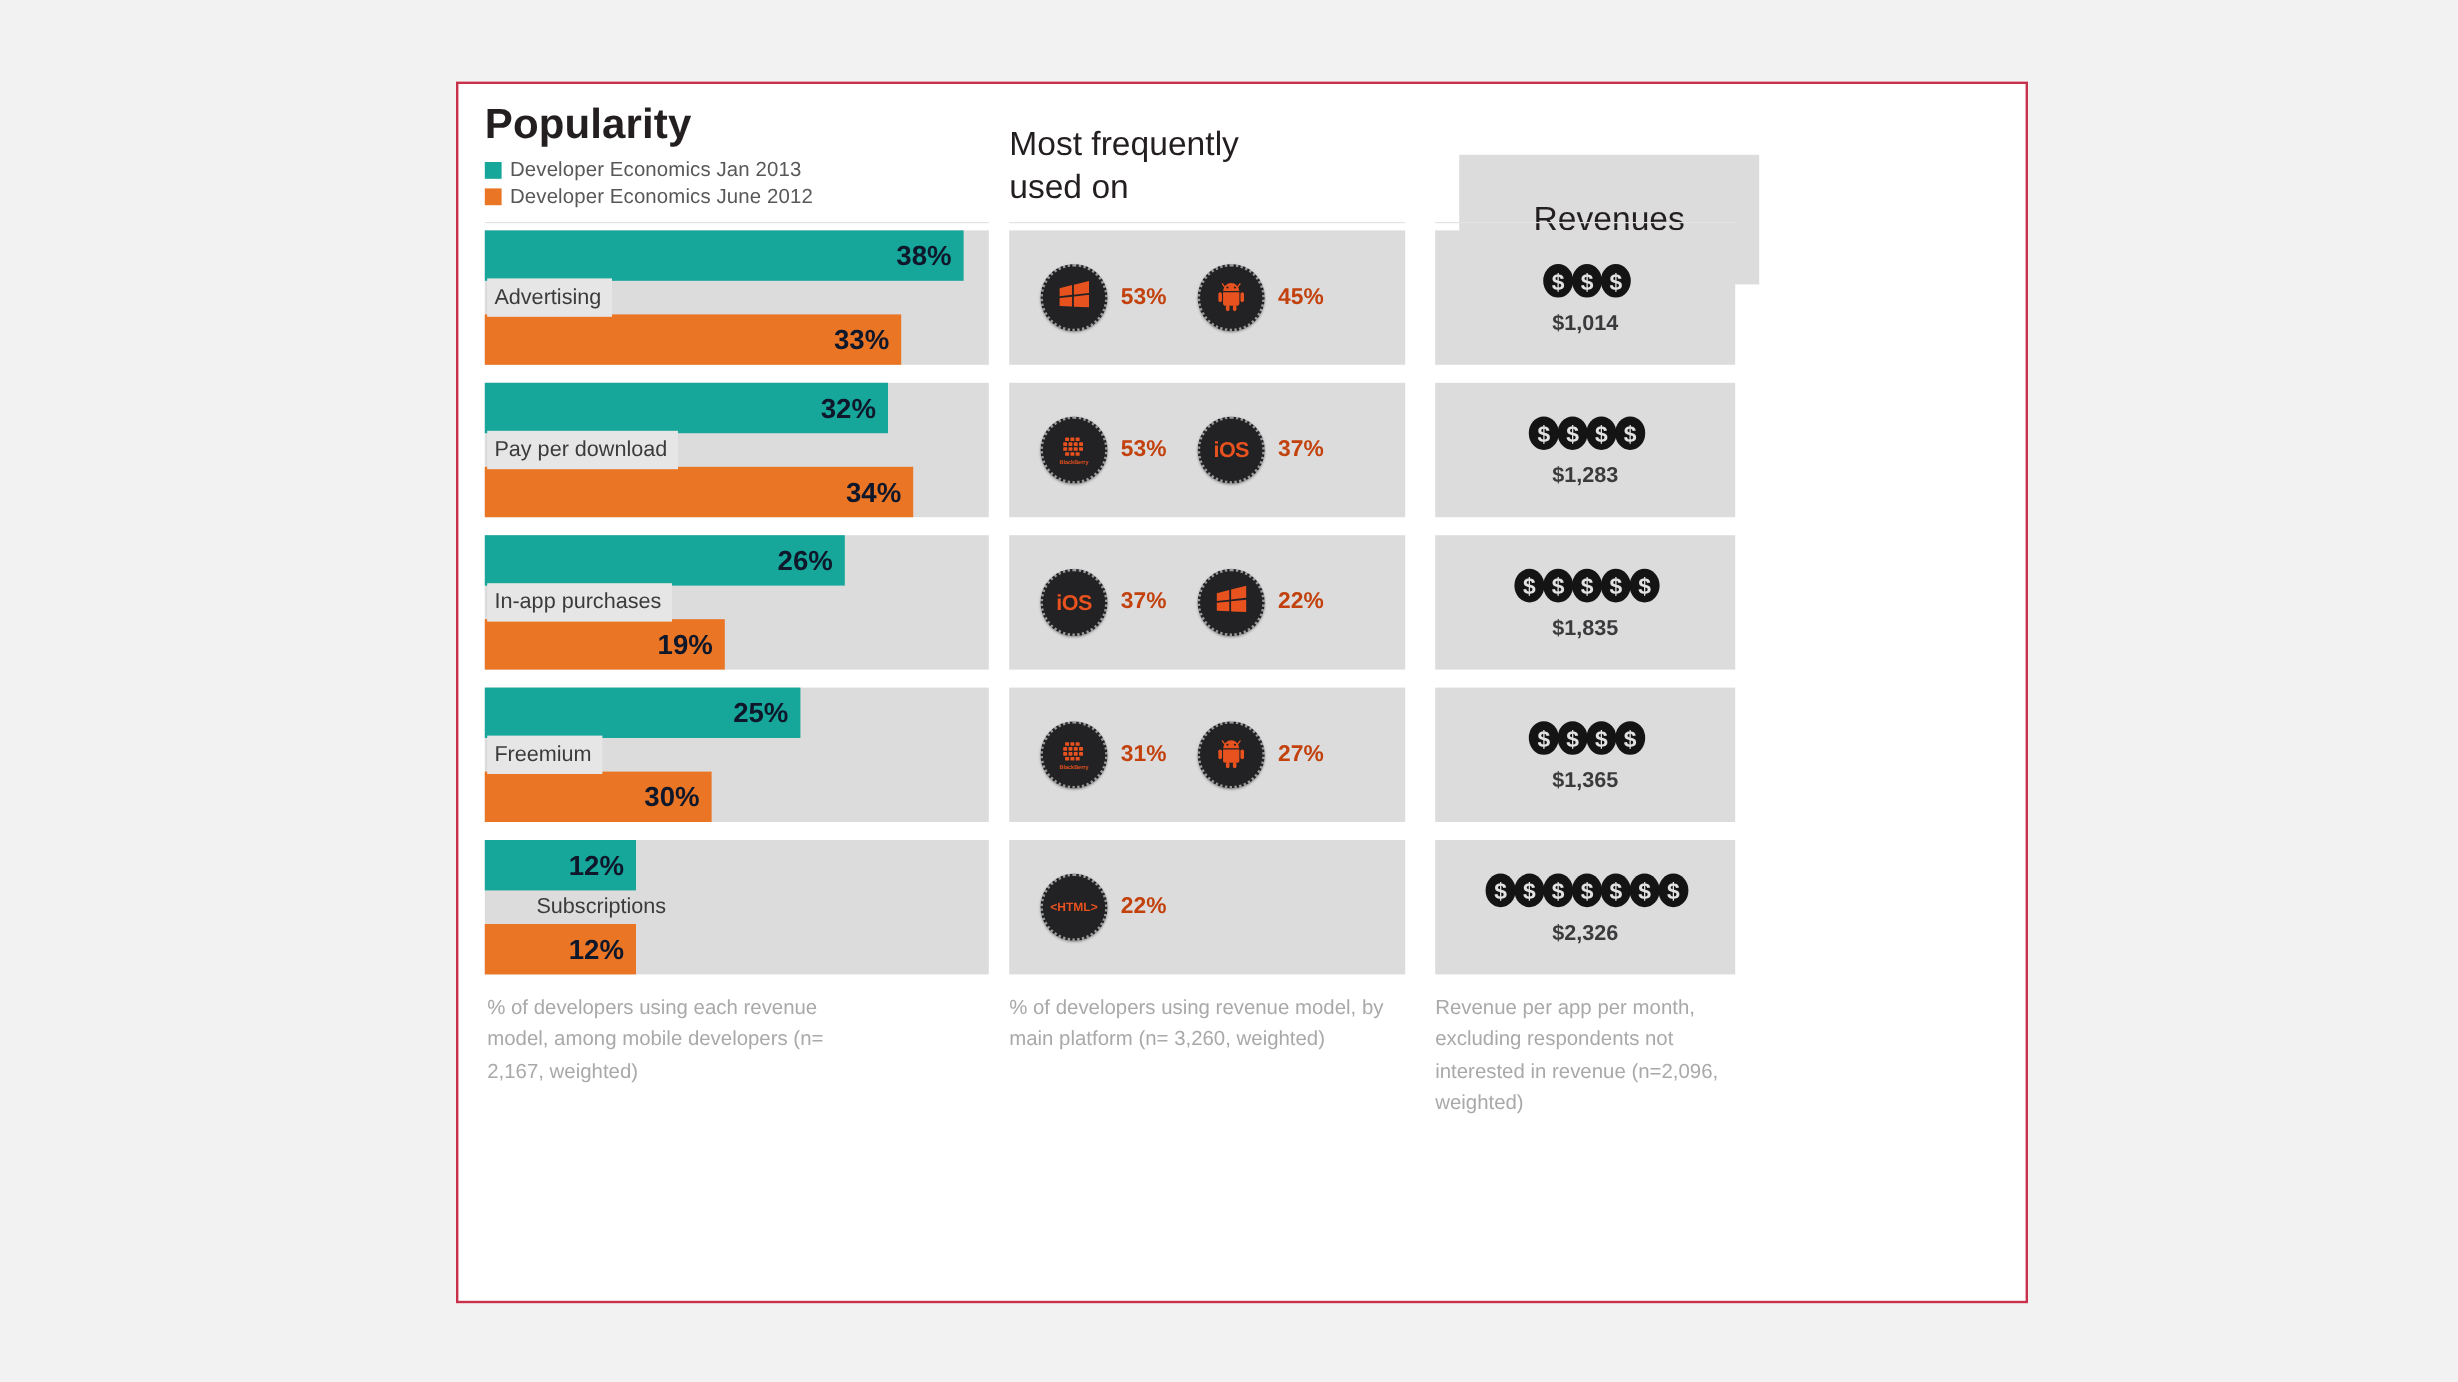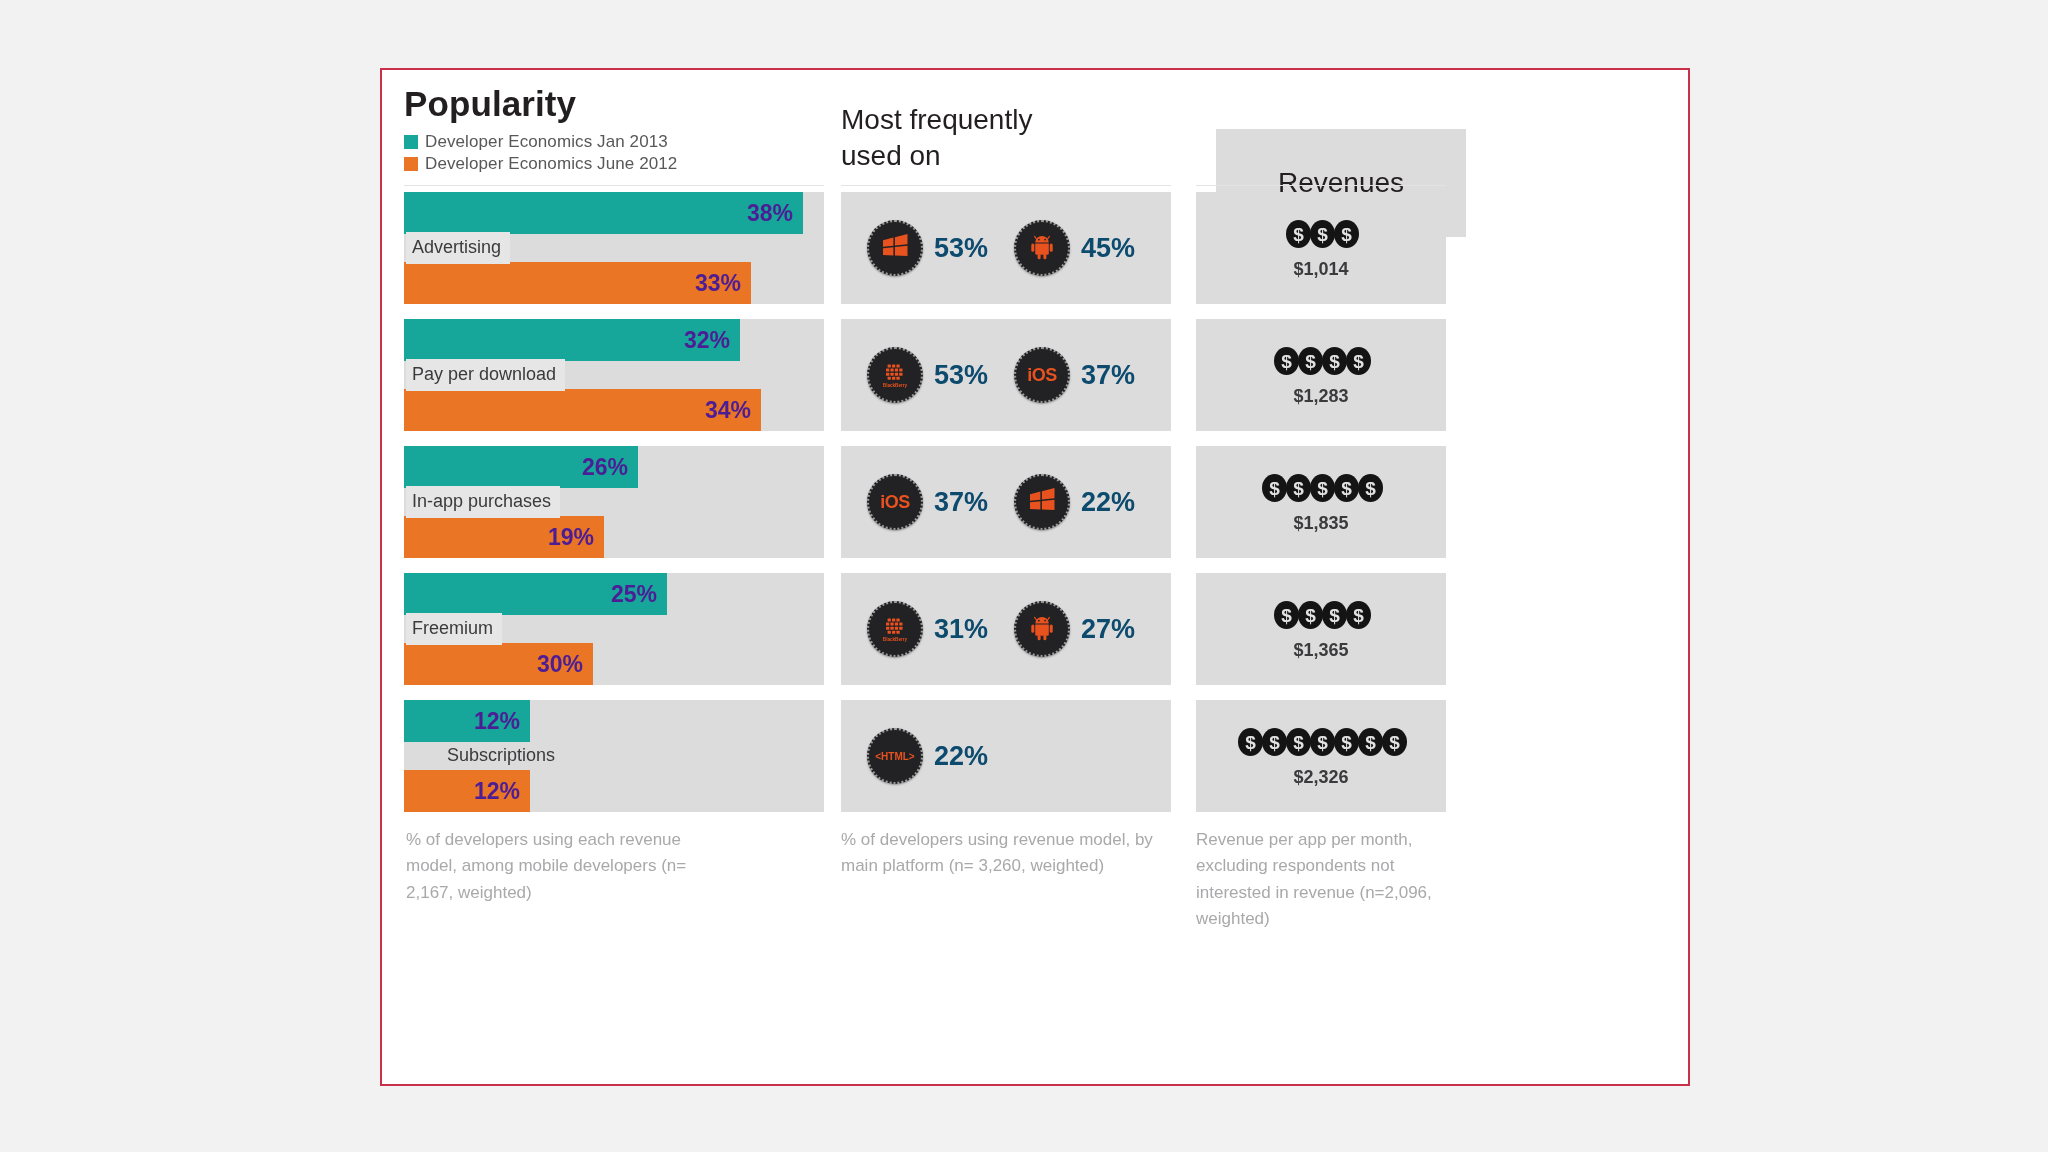--- a/index.html
+++ b/index.html
@@ -57,21 +57,21 @@
     background: #dcdcdc;
   }
   .bar {
     position: absolute; left: 0;
     height: 42px;
     display: flex; align-items: center; justify-content: flex-end;
   }
   .bar.teal   { top: 0;    background: #16a69a; }
   .bar.orange { bottom: 0; background: #ea7625; }
   .bar-val {
-    font-size: 23px; font-weight: 700; color: #4c1d95;
+    font-size: 23px; font-weight: 700; color: #0f172a;
     padding-right: 10px; white-space: nowrap;
   }
   .bar-label {
     position: absolute; left: 2px; top: 50%;
     transform: translateY(-50%);
     font-size: 18px; color: #3b3b3d;
     background: #e6e6e6;
     padding: 5px 9px 6px 6px;
     white-space: nowrap;
     z-index: 3;
@@ -95,21 +95,21 @@
     flex: none;
     box-shadow: 0 1px 2px rgba(0,0,0,.35);
   }
   .badge svg { display: block; }
   .badge-txt {
     font-size: 18px; font-weight: 700; color: #e8521f;
     letter-spacing: -.5px;
   }
   .badge-txt.tiny { font-size: 10px; letter-spacing: 0; }
   .plat-val {
-    font-size: 27px; font-weight: 700; color: #0c4a6e;
+    font-size: 19px; font-weight: 700; color: #c2410c;
     margin-left: 11px; white-space: nowrap;
   }
 
   
   .rev {
     position: absolute; left: 792px; top: 0;
     width: 250px; height: 100%;
     background: #dcdcdc;
     display: flex; flex-direction: column;
     align-items: center; justify-content: center;
@@ -289,21 +289,21 @@
                     <ellipse cx="13.5" cy="15" rx="12.5" ry="14" fill="#141414"></ellipse>
                     <text x="13.5" y="22.4" font-family="Liberation Sans, sans-serif" font-size="19" font-weight="700" fill="#e2e2e2" text-anchor="middle">$</text>
                   </svg>
                 </div>
               </div>
               <div class="rev-val">$1,283</div>
             </div>
           </div>
           <div class="row">
             <div class="bars">
-              <div class="bar teal" style="width:234px">
+              <div class="bar teal" style="width:300px">
                 <span class="bar-val">26%</span>
               </div>
               <div class="bar orange" style="width:200px">
                 <span class="bar-val">19%</span>
               </div>
               <span class="bar-label">In-app purchases</span>
             </div>
             <div class="plat">
               <div class="plat-item">
                 <span class="badge">

